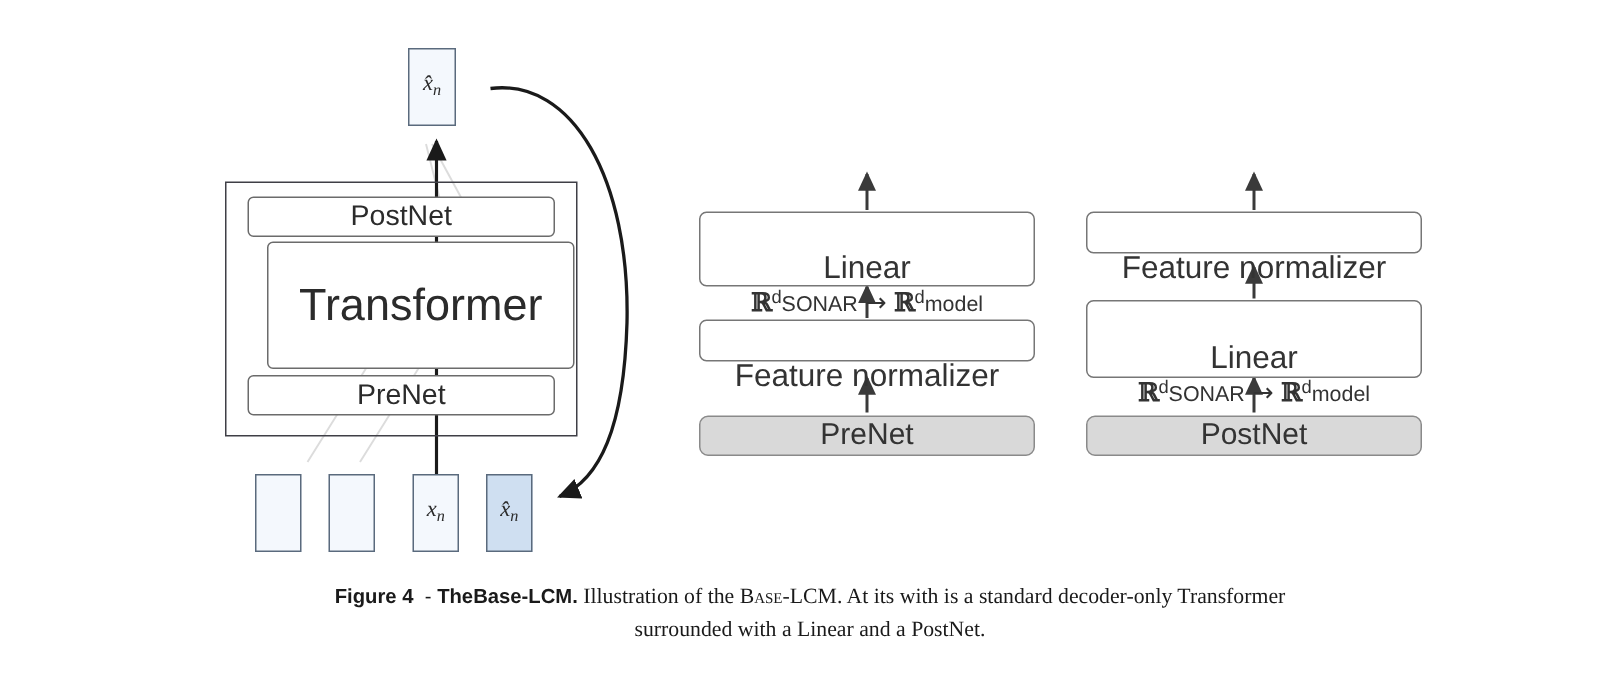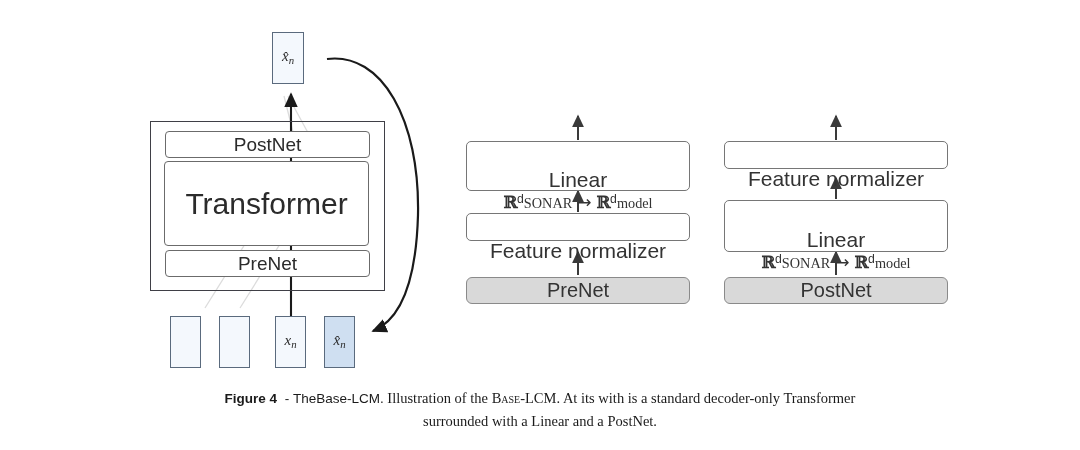--- a/index.html
+++ b/index.html
@@ -92,21 +92,21 @@
     font-weight: 700;
     letter-spacing: -0.5px;
   }
   .sup {
     font-size: 0.72em;
     vertical-align: 0.42em;
     font-family: "Liberation Sans", sans-serif;
   }
   .sub-word {
     font-size: 0.84em;
-    font-family: Liberation Serif, serif;
+    font-family: Liberation Sans, sans-serif;
   }
   .arrow-glyph {
     font-family: "DejaVu Sans", sans-serif;
     padding: 0 5px;
   }
 
   .var { font-style: italic; font-family: "Liberation Serif", serif; }
   .var .sb { font-size: 0.72em; vertical-align: -0.3em; font-style: italic; }
 
   
@@ -133,21 +133,21 @@
     font-family: "Liberation Sans", sans-serif;
     font-weight: bold;
     font-size: 13.5px;
   }
   #caption .dash {
     font-family: "Liberation Sans", sans-serif;
     font-size: 13.5px;
   }
   #caption .figtitle {
     font-family: "Liberation Sans", sans-serif;
-    font-weight: normal;
+    font-weight: bold;
     font-size: 13.5px;
   }
   #caption .smallcaps {
     font-variant: small-caps;
   }
 </style>
 </head>
 <body>
 
 <div id="figure-root">
@@ -196,21 +196,21 @@
   <div class="box token" style="left:272px; top:32px; width:32px; height:52px;">
     <span class="var">x̂<span class="sb">n</span></span>
   </div>
 
   <div class="box outer-frame" style="left:150px; top:121px; width:235px; height:170px;"></div>
 
   <div class="box inner-block" style="left:165px; top:131px; width:205px; height:27px;">
     <span>PostNet</span>
   </div>
 
-  <div class="box inner-block big" style="left:164px; top:161px; width:205px; height:85px;">
+  <div class="box inner-block big" style="left:178px; top:161px; width:205px; height:85px;">
     <span>Transformer</span>
   </div>
 
   <div class="box inner-block" style="left:165px; top:250px; width:205px; height:27px;">
     <span>PreNet</span>
   </div>
 
   <div class="box token" style="left:170px; top:316px; width:31px; height:52px;"></div>
 
   <div class="box token" style="left:219px; top:316px; width:31px; height:52px;"></div>

